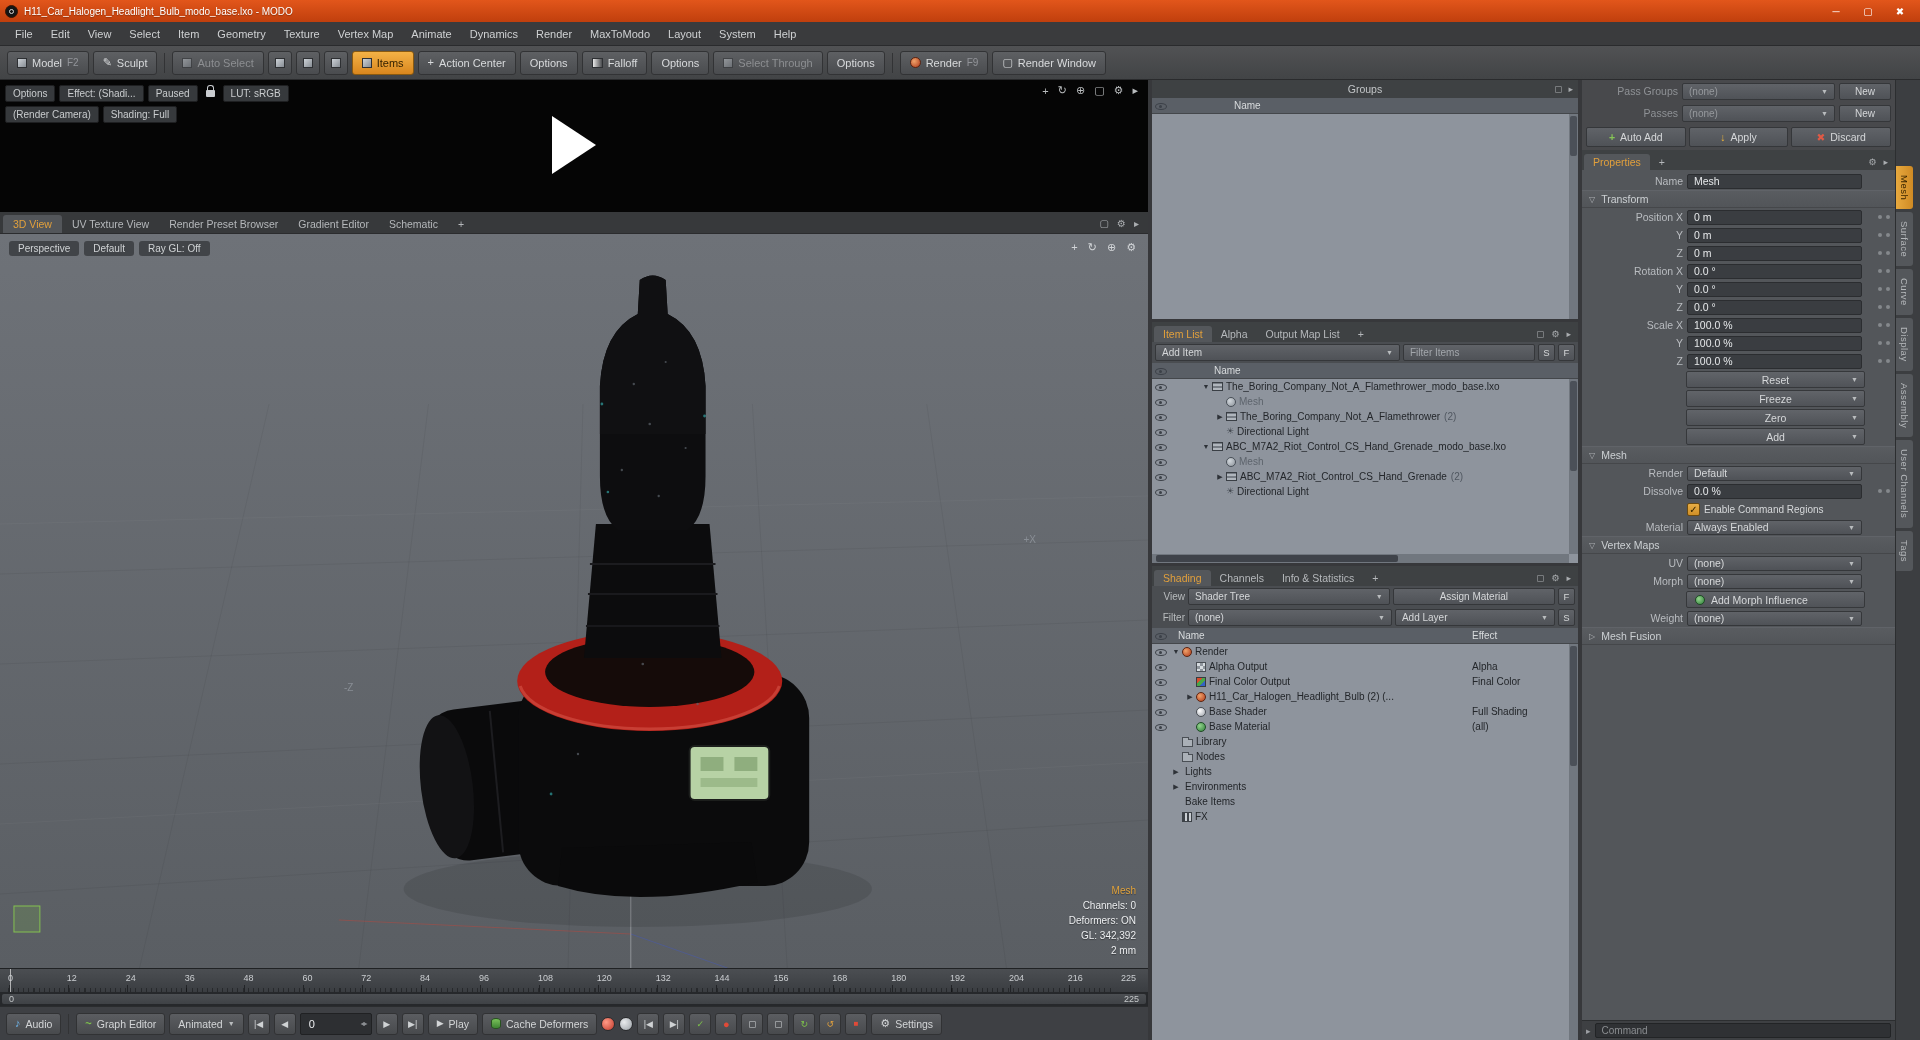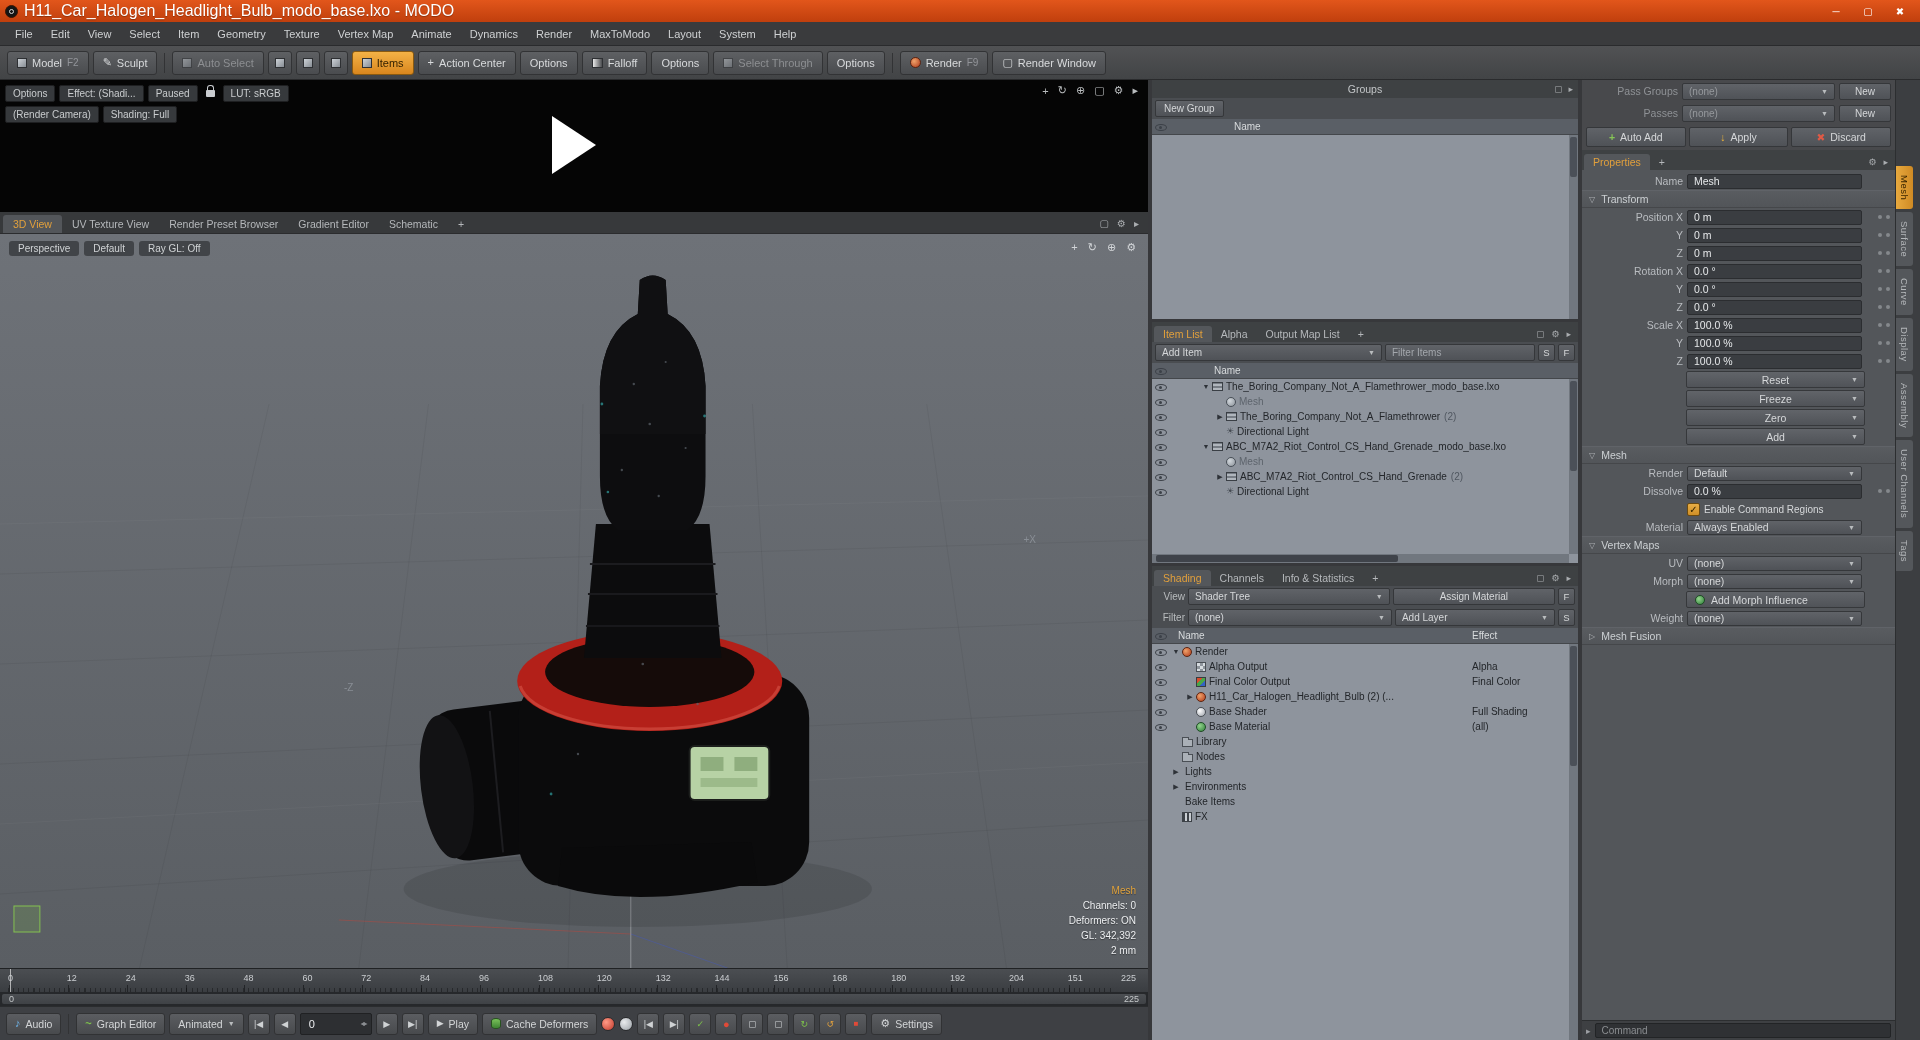--- a/index.html
+++ b/index.html
@@ -4,21 +4,21 @@
 <style>
   *{box-sizing:border-box;margin:0;padding:0;-webkit-user-select:none;user-select:none}
   html,body{width:1920px;height:1040px;overflow:hidden;background:#2b2c2e}
   body{font-family:"Liberation Sans","DejaVu Sans",sans-serif;font-size:11px;color:#d6d8da}
   .app{width:1920px;height:1040px;display:flex;flex-direction:column}
 
   
   .titlebar{height:22px;background:linear-gradient(#e2561b,#c03f0d);display:flex;align-items:center;padding:0 5px;gap:6px;flex:0 0 auto}
   .logo{width:13px;height:13px;border-radius:50%;background:#151515;border:1px solid #3a1503;position:relative}
   .logo::after{content:"";position:absolute;inset:3px;border-radius:50%;border:1.5px solid #d8d8d8}
-  .titletext{color:#fff;font-size:16px;text-shadow:0 1px 1px rgba(0,0,0,.3)}
+  .titletext{color:#fff;font-size:10px;text-shadow:0 1px 1px rgba(0,0,0,.3)}
   .winbtns{margin-left:auto;display:flex;gap:2px}
   .winbtn{width:30px;height:18px;display:flex;align-items:center;justify-content:center;color:#fff;font-size:10px}
 
   
   .menubar{height:24px;background:#3a3b3d;border-bottom:1px solid #2a2b2d;display:flex;align-items:center;padding:0 6px;flex:0 0 auto}
   .menu-item{padding:4px 9px;color:#cfd1d3}
 
   
   .toolbar{height:34px;background:linear-gradient(#515254,#424446);border-bottom:1px solid #2a2b2d;display:flex;align-items:center;padding:0 7px;gap:4px;flex:0 0 auto}
   .tb-btn{height:24px;display:flex;align-items:center;gap:5px;padding:0 9px;background:linear-gradient(#5e6063,#4a4c4f);border:1px solid #323335;border-radius:3px;color:#d8dadc;white-space:nowrap}
@@ -411,21 +411,21 @@
           <span class="tick" style="--f:.4267">96</span>
           <span class="tick" style="--f:.48">108</span>
           <span class="tick" style="--f:.5333">120</span>
           <span class="tick" style="--f:.5867">132</span>
           <span class="tick" style="--f:.64">144</span>
           <span class="tick" style="--f:.6933">156</span>
           <span class="tick" style="--f:.7467">168</span>
           <span class="tick" style="--f:.8">180</span>
           <span class="tick" style="--f:.8533">192</span>
           <span class="tick" style="--f:.9067">204</span>
-          <span class="tick" style="--f:.96">151</span>
+          <span class="tick" style="--f:.96">216</span>
           <span class="tick-end">225</span>
         </div>
         <div class="range">
           <div class="range-bar">
             <span>0</span>
             <span>225</span>
           </div>
         </div>
       </div>
 
@@ -480,23 +480,20 @@
     <div class="mid-col">
 
       <div class="panel" style="height:242px">
         <div class="p-header">
           <span>Groups</span>
           <span class="ph-icons">
             <span>▢</span>
             <span>▸</span>
           </span>
         </div>
-        <div class="p-toolbar">
-          <span class="sm-btn">New Group</span>
-        </div>
         <div class="colh">
           <span class="gut1">
               <span class="eye"></span>
             </span>
           <span class="gut2"></span>
           <span style="padding-left:34px">Name</span>
         </div>
         <div class="list">
           <div class="vscroll">
               <span class="vthumb" style="top:2px;height:40px"></span>
@@ -514,21 +511,21 @@
             <span>▢</span>
             <span>⚙</span>
             <span>▸</span>
           </span>
         </div>
         <div class="p-toolbar">
           <span class="dd" style="flex:1">
             <span>Add Item</span>
             <span class="car">▼</span>
           </span>
-          <span class="dd" style="width:150px;color:#a3a7ac">
+          <span class="dd" style="width:132px;color:#a3a7ac">
             <span>Filter Items</span>
           </span>
           <span class="sq-btn">S</span>
           <span class="sq-btn">F</span>
         </div>
         <div class="colh">
           <span class="gut1">
               <span class="eye"></span>
             </span>
           <span class="gut2"></span>

